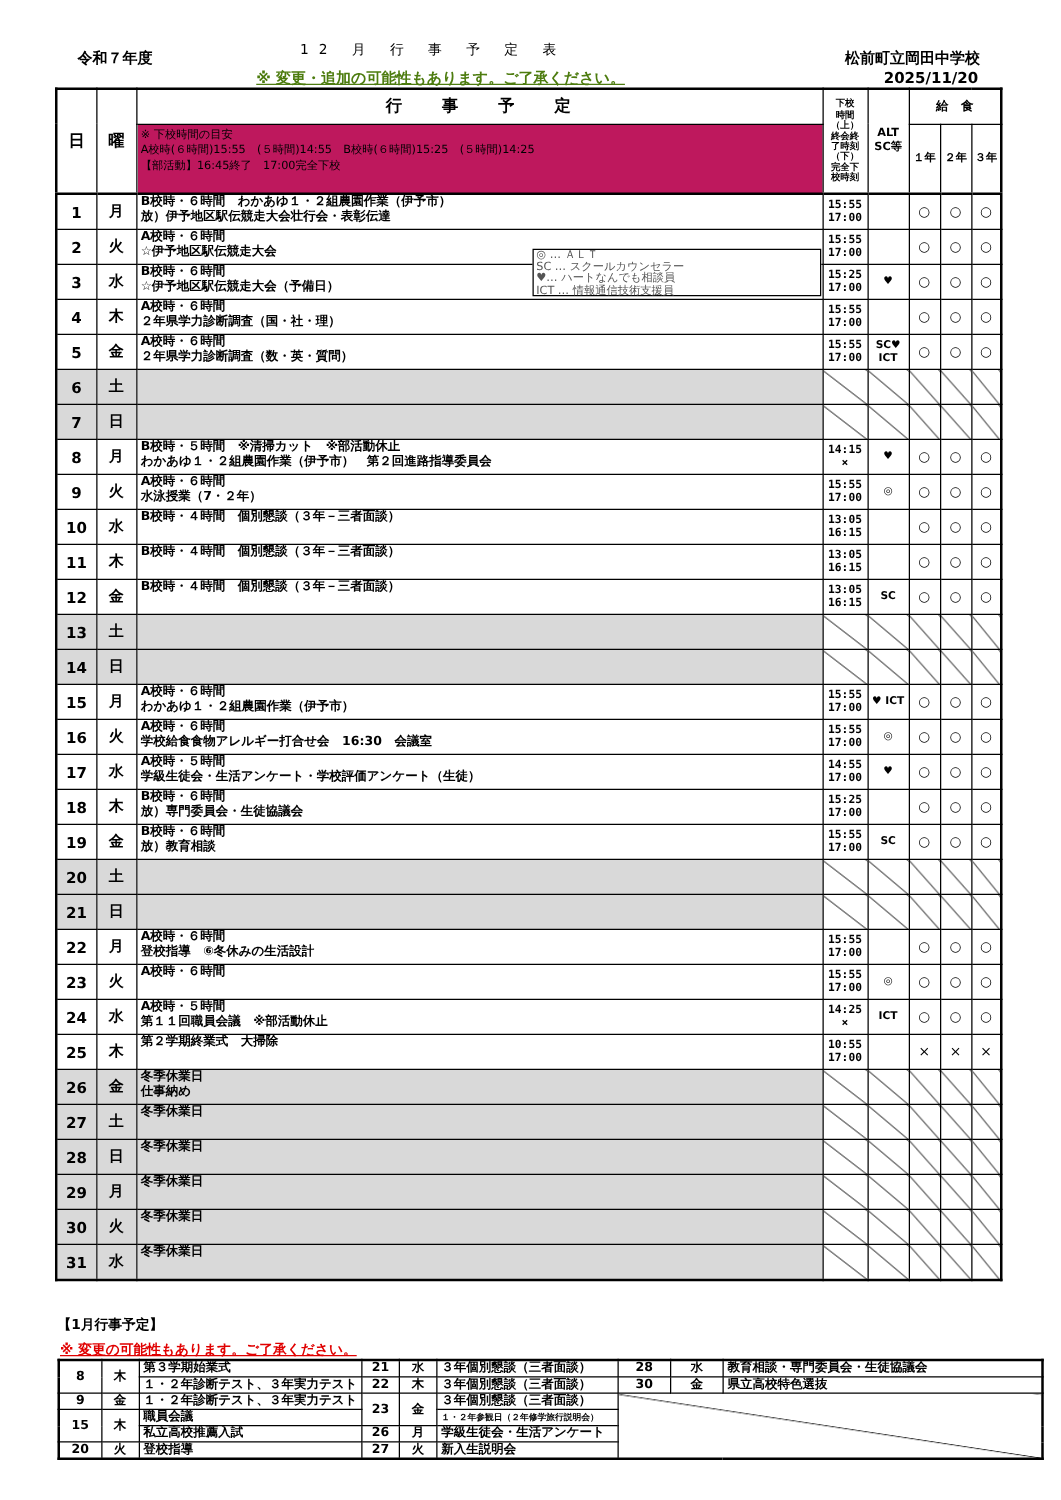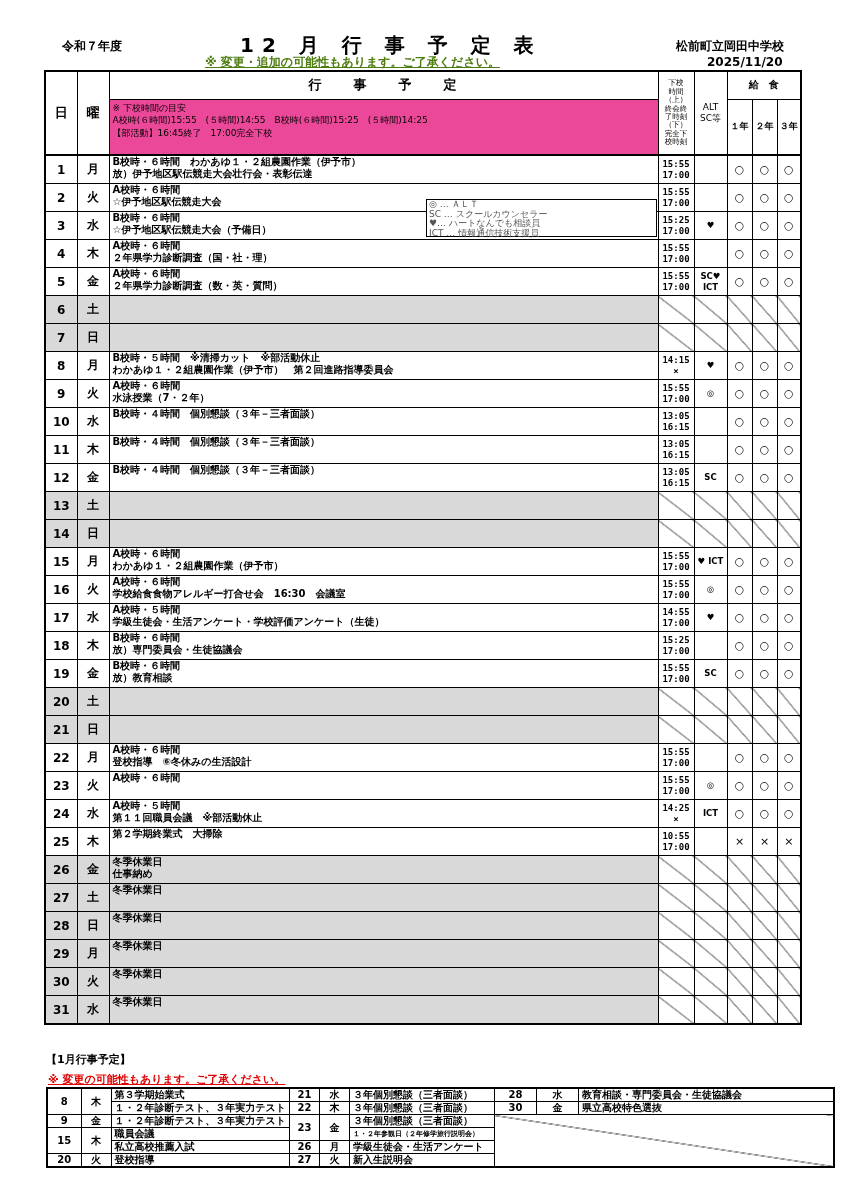--- a/index.html
+++ b/index.html
@@ -1,29 +1,29 @@
 <!DOCTYPE html>
 <html><head>
 <meta charset="utf-8">
 <style>
   html, body { margin:0; padding:0; background:#fff; }
   body { width:849px; height:1200px; position:relative; font-family:"DejaVu Sans", sans-serif; color:#000; overflow:hidden; }
   .abs { position:absolute; }
   .fy { left:62px; top:38px; font-size:12px; font-weight:bold; }
-  .title { left:240px; top:32px; font-size:20px; font-weight:bold; letter-spacing:8px;text-align:right; }
+  .title { left:240px; top:32px; font-size:11px; font-weight:normal; letter-spacing:8px;text-align:right; }
   .notice { left:205px; top:54px; font-size:12px; font-weight:bold; color:#4d7c0f; text-decoration:underline; }
   .school { left:676px; top:38px; font-size:12px; font-weight:bold; }
   .date { left:707px; top:55px; font-size:12px; font-weight:bold; }
 
   table.main { position:absolute; left:44px; top:70px; border-collapse:collapse; table-layout:fixed; }
   table.main td, table.main th { border:1px solid #000; padding:0; overflow:hidden; }
   table.main { border:2px solid #000; }
   .hdr { font-weight:bold; font-size:13px; text-align:center; }
-  .hdr-small { font-size:7.5px; font-weight:normal; text-align:center; line-height:8.4px;margin-top:39px; }
-  .pink { background:#ec4899; font-size:9px; vertical-align:top; padding:2px 3px !important; line-height:12.5px; }
+  .hdr-small { font-size:7.5px; font-weight:bold; text-align:center; line-height:8.4px;margin-top:39px; }
+  .pink { background:#be185d; font-size:9px; vertical-align:top; padding:2px 3px !important; line-height:12.5px; }
   .daynum, .dow { font-weight:bold; font-size:12px; text-align:center; }
   .ev { font-size:10px; font-weight:bold; line-height:12px; vertical-align:top; padding:0 3px !important; white-space:nowrap; }
   .tm { font-size:9px; font-weight:bold; text-align:center; line-height:11px; font-family:"DejaVu Sans Mono", monospace; }
   .alt { font-size:8.5px; font-weight:bold; text-align:center; line-height:11px; }
   .meal { font-size:11px; text-align:center; }
   .gray { background:#d9d9d9; }
   .slash { background:linear-gradient(to top right, transparent calc(50% - 0.6px), #000 50%, transparent calc(50% + 0.6px)); background-color:#fff; }
   .slash { background-image:linear-gradient(to bottom left, transparent calc(50% - 0.6px), #000 50%, transparent calc(50% + 0.6px)); }
   tr.body td { height:27px; }
   tr.thick td { border-top:2px solid #000; }

